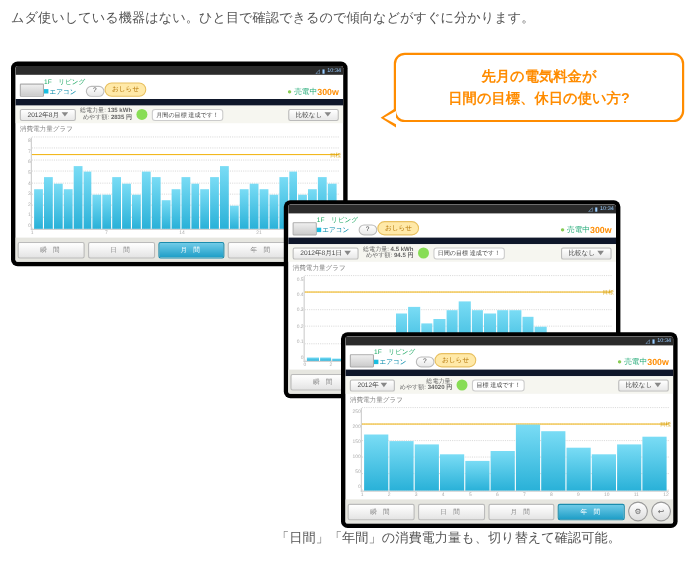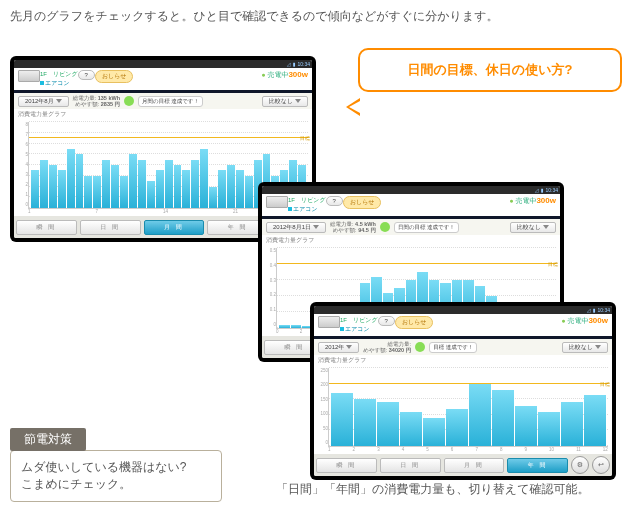--- a/index.html
+++ b/index.html
@@ -3,21 +3,21 @@
 <meta charset="utf-8">
 <style>
   html,body{margin:0;padding:0;font-family:"Hiragino Kaku Gothic ProN","Meiryo",sans-serif;background:#fff;color:#333}
   .page{width:630px;height:522px;position:relative;box-sizing:border-box;padding:8px 10px}
   .title{color:#ff8c00;font-size:14px;font-weight:bold;margin-bottom:4px}
   .subtitle{font-size:12px;color:#555;margin-bottom:8px}
   
   .tab{position:absolute;background:#000;border-radius:6px;padding:4px}
   .scr{background:#fff;border-radius:2px;width:100%;height:100%;box-sizing:border-box;display:flex;flex-direction:column;font-size:7px;color:#444;overflow:hidden}
   .statusbar{background:#2b2b2b;height:8px;display:flex;justify-content:flex-end;align-items:center;color:#9cf;font-size:5px;padding:0 2px;gap:2px}
-  .hdr{display:flex;align-items:flex-start;gap:0;padding:2px 4px;border-bottom:3px solid #0f172a}
+  .hdr{display:flex;align-items:flex-end;gap:0;padding:2px 4px;border-bottom:6px solid #0f172a}
   .unit{width:20px;height:10px;background:linear-gradient(#eee,#ccc);border:1px solid #aaa;border-radius:1px}
   .floor{font-size:6px;color:#2a6}
   .dev{font-size:6px;color:#08a}
   .sq{width:4px;height:4px;background:#1bbde0;display:inline-block;margin-right:1px}
   .pillbtn{background:linear-gradient(#fff,#e8e8e8);border:1px solid #bbb;border-radius:8px;padding:1px 6px;font-size:6px}
   .notice{background:#ffe9a8;border-radius:8px;padding:1px 6px;font-size:6px;color:#b07000;border:1px solid #e8c060}
   .sell{font-size:7px;color:#2a7}
   .sellw{font-size:8px;color:#ff8c00;font-weight:bold}
   .row2{display:flex;align-items:center;gap:4px;padding:2px 4px;background:#f6f6f0}
   .pick{background:linear-gradient(#fff,#e8e8e8);border:1px solid #bbb;border-radius:2px;padding:0 6px;font-size:6px;display:flex;align-items:center;gap:2px}
@@ -45,24 +45,25 @@
   
   .saving-badge{display:inline-block;background:#767067;color:#fff;font-size:12px;padding:3px 14px;border-radius:2px}
   .saving-box{border:1px solid #b9b09c;border-radius:4px;padding:8px 10px;font-size:12px;color:#555;background:#fff;margin-top:-1px}
   .footnote{font-size:12px;color:#555;line-height:1.5}
 </style>
 </head>
 <body>
 
 <div class="page">
 
-  <div class="subtitle">先月のグラフをチェックすると。ひと目で確認できるので傾向などがすぐに分かります。</div>
+  <div class="subtitle">ムダ使いしている機器はない。ひと目で確認できるので傾向などがすぐに分かります。</div>
 
   <div class="callout" style="left:358px;top:48px;width:232px">
     <div class="arrow"></div>
+    <div>先月の電気料金が</div>
     <div>日間の目標、休日の使い方?</div>
   </div>
 
   <div class="tab" style="left:10px;top:56px;width:298px;height:178px">
     <div class="scr">
       <div class="statusbar">
         <span>◿</span>
         <span>▮</span>
         <span>10:34</span>
       </div>
@@ -367,25 +368,18 @@
         <div class="tb">瞬 間</div>
         <div class="tb">日 間</div>
         <div class="tb">月 間</div>
         <div class="tb act">年 間</div>
         <div class="rnd">⚙</div>
         <div class="rnd">↩</div>
       </div>
     </div>
   </div>
 
-  <div style="position:absolute;left:10px;top:428px;width:212px">
-    <div class="saving-badge">節電対策</div>
-    <div class="saving-box">
-      <div>ムダ使いしている機器はない?</div>
-      <div>こまめにチェック。</div>
-    </div>
-  </div>
-
-  <div class="footnote" style="position:absolute;left:276px;top:480px">
+
+  <div class="footnote" style="position:absolute;left:251px;top:480px">
     <div>「日間」「年間」の消費電力量も、切り替えて確認可能。</div>
   </div>
 
 </div>
 
 </body></html>

